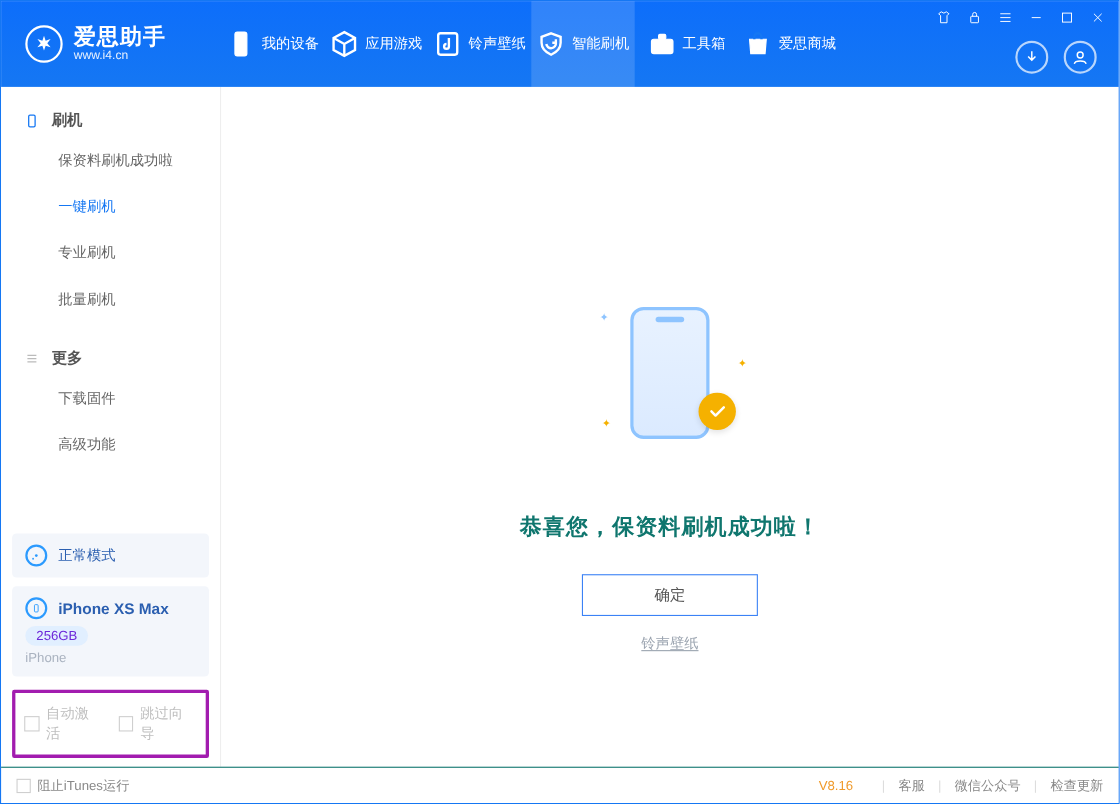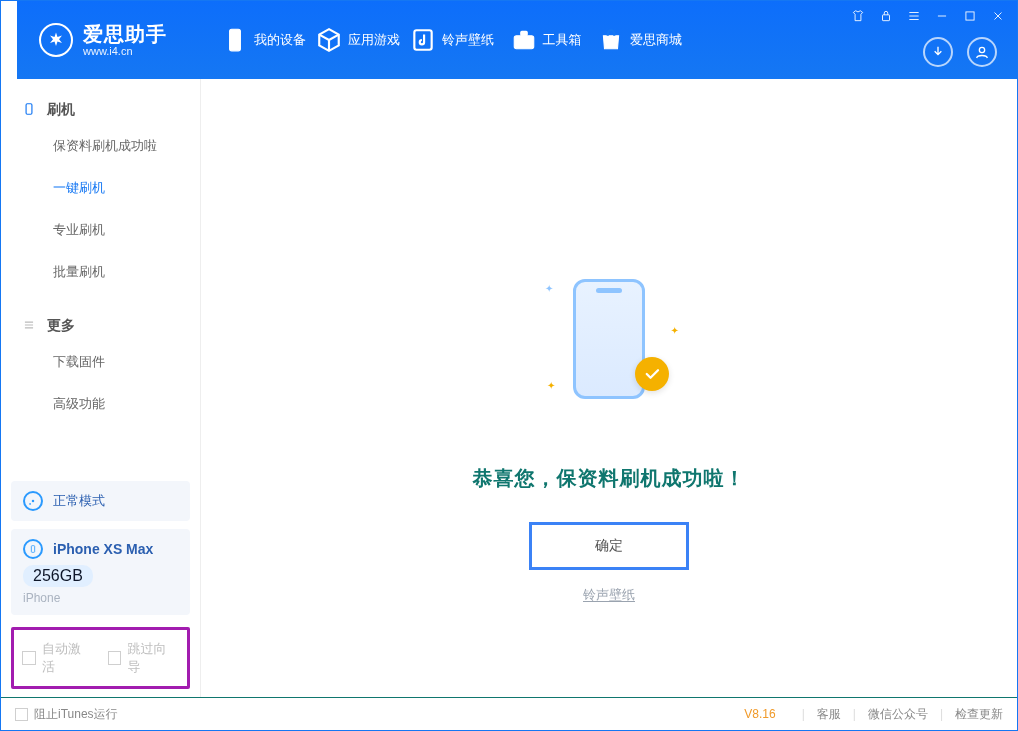--- a/index.html
+++ b/index.html
@@ -1,20 +1,20 @@
 <!DOCTYPE html>
 <html><head>
 <meta charset="utf-8">
 <style>
   * { box-sizing: border-box; margin: 0; padding: 0; }
   body { font-family: "Microsoft YaHei", -apple-system, sans-serif; font-size: 13px; color: #333; background: #fff; }
   .app { width: 1018px; height: 731px; border: 1px solid #1577f3; position: relative; display: flex; flex-direction: column; }
 
   
-  .header { height: 78px; background: linear-gradient(#0d6efb, #1577f3); display: flex; align-items: stretch; color: #fff; position: relative; margin-left: 16px; }
+  .header { height: 78px; background: linear-gradient(#0d6efb, #1577f3); display: flex; align-items: stretch; color: #fff; position: relative; }
   .logo-area { display: flex; align-items: center; padding: 0 18px 0 22px; width: 200px; }
   .logo-badge { width: 34px; height: 34px; border: 2px solid #fff; border-radius: 50%; display: flex; align-items: center; justify-content: center; margin-right: 10px; }
   .logo-badge svg { width: 18px; height: 18px; fill: #fff; }
   .logo-text { display: flex; flex-direction: column; line-height: 1.1; }
   .logo-text .cn { font-size: 20px; font-weight: 600; letter-spacing: 1px; }
   .logo-text .en { font-size: 11px; opacity: 0.9; }
 
   .nav { display: flex; }
   .nav-item { width: 94px; display: flex; flex-direction: row; align-items: center; justify-content: center; cursor: pointer; font-size: 13px; gap: 6px; }
   .nav-item.active { background: rgba(255,255,255,0.15); }
@@ -26,32 +26,32 @@
   .titlebar-icons svg { width: 14px; height: 14px; stroke: #fff; fill: none; stroke-width: 1.5; }
 
   .header-right { position: absolute; right: 20px; bottom: 12px; display: flex; gap: 14px; }
   .header-right .circ { width: 30px; height: 30px; border: 2px solid rgba(255,255,255,0.7); border-radius: 50%; display: flex; align-items: center; justify-content: center; cursor: pointer; }
   .header-right svg { width: 16px; height: 16px; stroke: #fff; fill: none; stroke-width: 2; }
 
   
   .body { flex: 1; display: flex; min-height: 0; }
   .sidebar { width: 200px; border-right: 1px solid #eee; display: flex; flex-direction: column; background: #fff; }
   .side-scroll { flex: 1; overflow: auto; padding-top: 12px; }
-  .group-hd { display: flex; align-items: flex-start; gap: 10px; padding: 10px 20px 6px 20px; color: #555; font-weight: 600; font-size: 14px; }
+  .group-hd { display: flex; align-items: center; gap: 10px; padding: 10px 20px 6px 20px; color: #555; font-weight: 600; font-size: 14px; }
   .group-hd .gico { width: 16px; height: 16px; display:flex; align-items:center; justify-content:center; }
   .group-hd svg { width: 14px; height: 14px; }
   .side-item { padding: 12px 10px 12px 52px; color: #666; cursor: pointer; font-size: 13px; }
   .side-item.active { color: #1577f3; }
 
   .side-bottom { padding: 4px 10px 0 10px; }
   .card { background: #f3f6fb; border-radius: 4px; padding: 10px 12px; display: flex; align-items: center; gap: 10px; margin-bottom: 8px; color: #2b5fb0; font-size: 13px; }
   .card .cico { width: 20px; height: 20px; border: 2px solid #2b9afe; border-radius: 50%; display:flex; align-items:center; justify-content:center; }
   .device-card { display:block; }
   .device-line1 { display:flex; align-items:center; gap:10px; font-weight:600; color:#2b5fb0; font-size:14px; }
-  .badge { display:inline-block; margin-top:6px; background:#e1efff; color:#0f172a; border-radius:10px; padding:2px 10px; font-size:16px; }
+  .badge { display:inline-block; margin-top:6px; background:#e1efff; color:#6d28d9; border-radius:10px; padding:2px 10px; font-size:12px; }
   .dev-sub { color:#aab3c0; font-size:12px; margin-top:4px; }
 
   .opts-box { border: 3px solid #a21caf; border-radius: 2px; margin: 4px 10px 8px 10px; padding: 10px 8px; display:flex; gap:14px; align-items:center; color:#bfbfbf; font-size:13px; }
   .chk { display:flex; align-items:center; gap:6px; cursor:pointer; }
   .chk .box { width:14px; height:14px; border:1px solid #cfcfcf; background:#fff; }
 
   .footer { height: 32px; border-top:1px solid #0f766e; display:flex; align-items:center; padding:16px 14px; font-size:12px; color:#888; }
   .footer .left { display:flex; align-items:center; gap:6px; }
   .footer .left .box { width:13px; height:13px; border:1px solid #cfcfcf; }
   .footer .spacer { flex:1; }
@@ -63,21 +63,21 @@
   .main { flex:1; display:flex; flex-direction:column; align-items:center; justify-content:flex-start; }
   .illus { margin-top: 190px; position:relative; width:140px; height:140px; display:flex; align-items:center; justify-content:center; }
   .phone { width: 72px; height: 120px; border: 3px solid #8ec4ff; border-radius: 12px; background: linear-gradient(#e8f2ff,#dbeaff); position: relative; }
   .phone::before { content:""; position:absolute; top:6px; left:50%; transform:translateX(-50%); width:26px; height:5px; background:#8ec4ff; border-radius:3px; }
   .check { position:absolute; right:10px; bottom:18px; width:34px; height:34px; background:#f5b100; border-radius:50%; display:flex; align-items:center; justify-content:center; box-shadow:0 2px 6px rgba(0,0,0,0.12); }
   .check svg { width:18px; height:18px; stroke:#fff; fill:none; stroke-width:3; stroke-linecap:round; stroke-linejoin:round; }
   .spark { position:absolute; font-size:10px; color:#8ec4ff; }
   .s1 { top:14px; left:6px; } .s2 { top:56px; right:0; color:#f5b100;} .s3 { bottom:18px; left:8px; color:#f5b100;}
 
   .success-title { margin-top: 56px; font-size: 20px; font-weight:600; color:#0f766e; letter-spacing:1px; }
-  .btn-ok { margin-top: 30px; width:160px; height:48px; border:3px solid #3b82f6; background:#fff; color:#555; font-size:14px; cursor:pointer; }
+  .btn-ok { margin-top: 30px; width:160px; height:38px; border:1px solid #3b82f6; background:#fff; color:#555; font-size:14px; cursor:pointer; }
   .log-link { margin-top:16px; color:#9aa3af; font-size:13px; cursor:pointer; text-decoration:underline; text-underline-offset:2px; }
 </style>
 </head>
 <body>
 
 <div class="app">
 
   <div class="header">
     <div class="logo-area">
       <div class="logo-badge">
@@ -110,20 +110,30 @@
         <span>应用游戏</span>
       </div>
       <div class="nav-item">
         <span class="ico">
             <svg viewBox="0 0 24 24">
               <rect x="4" y="3" width="16" height="18" rx="2" fill="none" stroke="#fff" stroke-width="2"></rect>
               <path d="M13 7v7a2 2 0 11-2-2" fill="none" stroke="#fff" stroke-width="2"></path>
             </svg>
           </span>
         <span>铃声壁纸</span>
+      </div>
+      <div class="nav-item active">
+        <span class="ico">
+            <svg viewBox="0 0 24 24">
+              <path d="M12 3l8 3v5c0 5-3.5 8-8 10-4.5-2-8-5-8-10V6z" fill="none" stroke="#fff" stroke-width="2"></path>
+              <path d="M8 12a4 4 0 108-1" fill="none" stroke="#fff" stroke-width="2"></path>
+              <path d="M16 8v3h-3" fill="none" stroke="#fff" stroke-width="2"></path>
+            </svg>
+          </span>
+        <span>智能刷机</span>
       </div>
       <div class="nav-item">
         <span class="ico">
             <svg viewBox="0 0 24 24">
               <rect x="3" y="8" width="18" height="12" rx="2" fill="#fff"></rect>
               <rect x="9" y="4" width="6" height="4" rx="1" fill="#fff"></rect>
             </svg>
           </span>
         <span>工具箱</span>
       </div>

